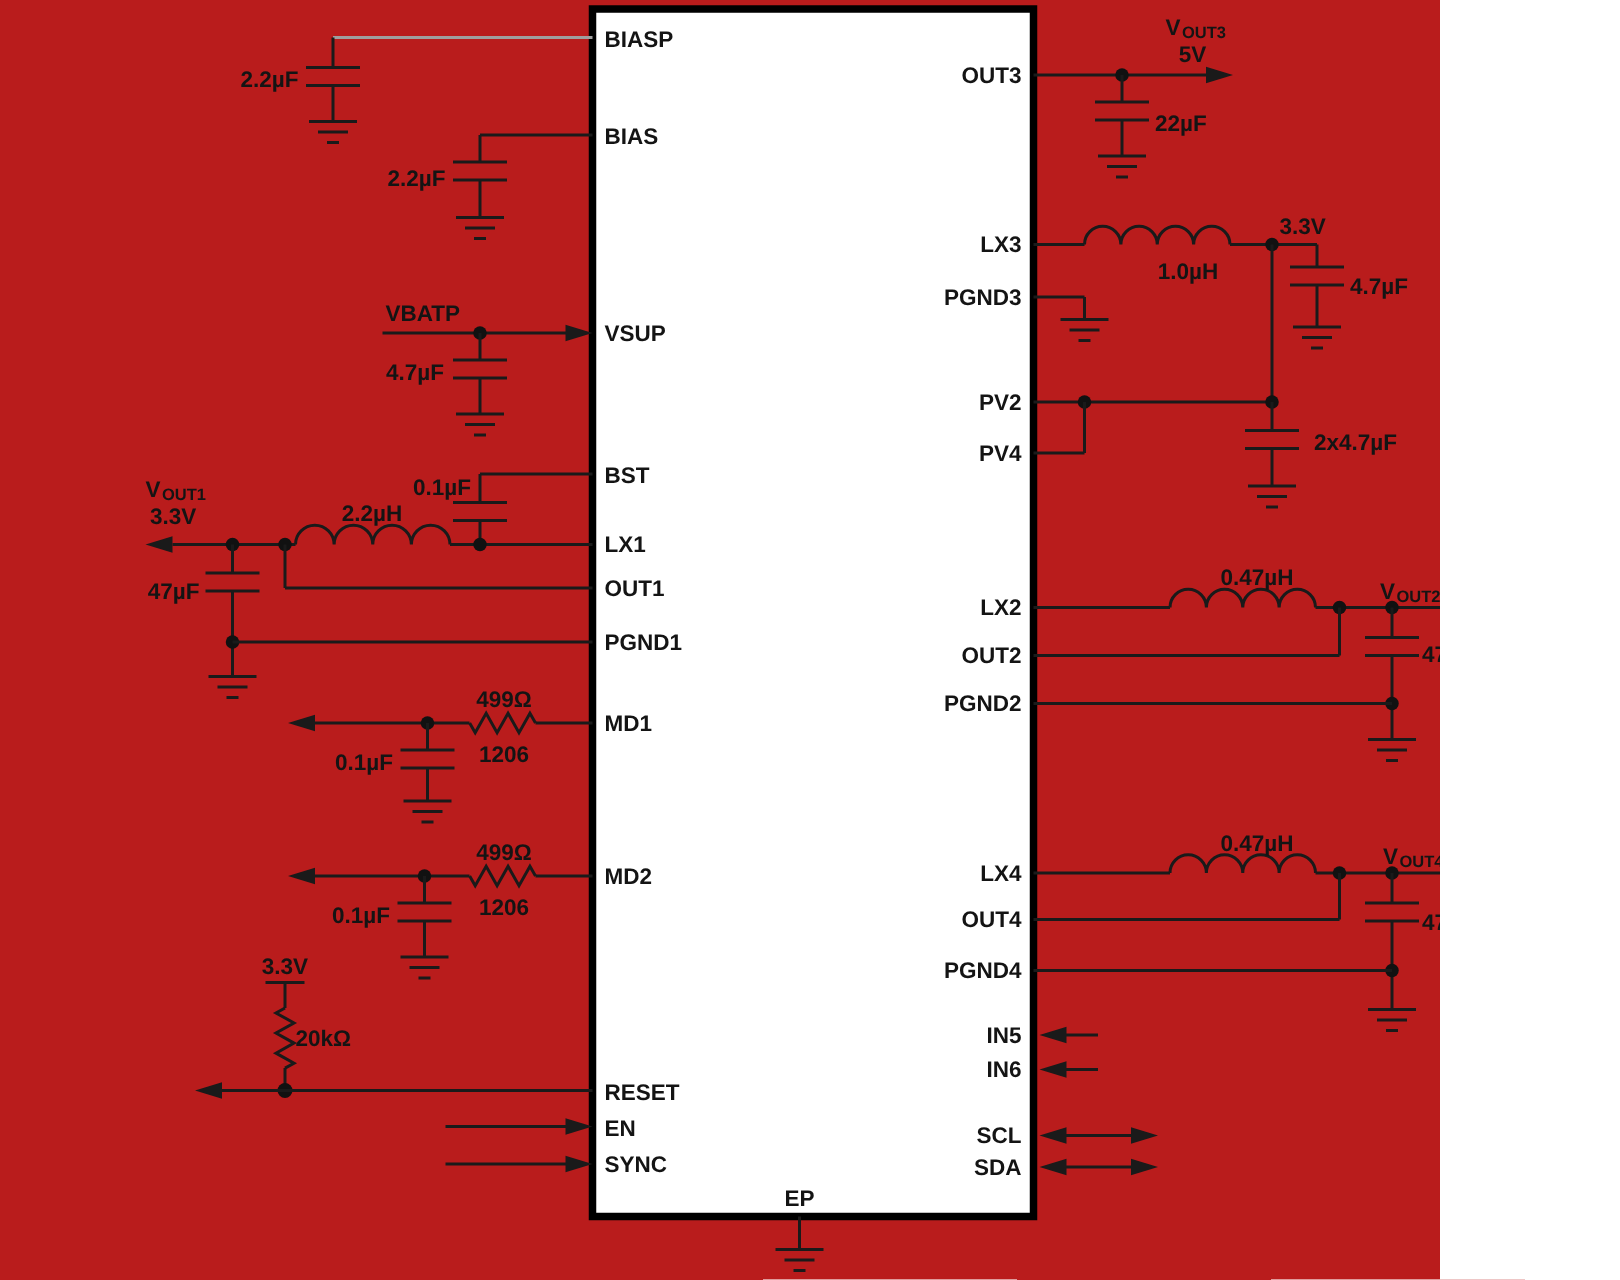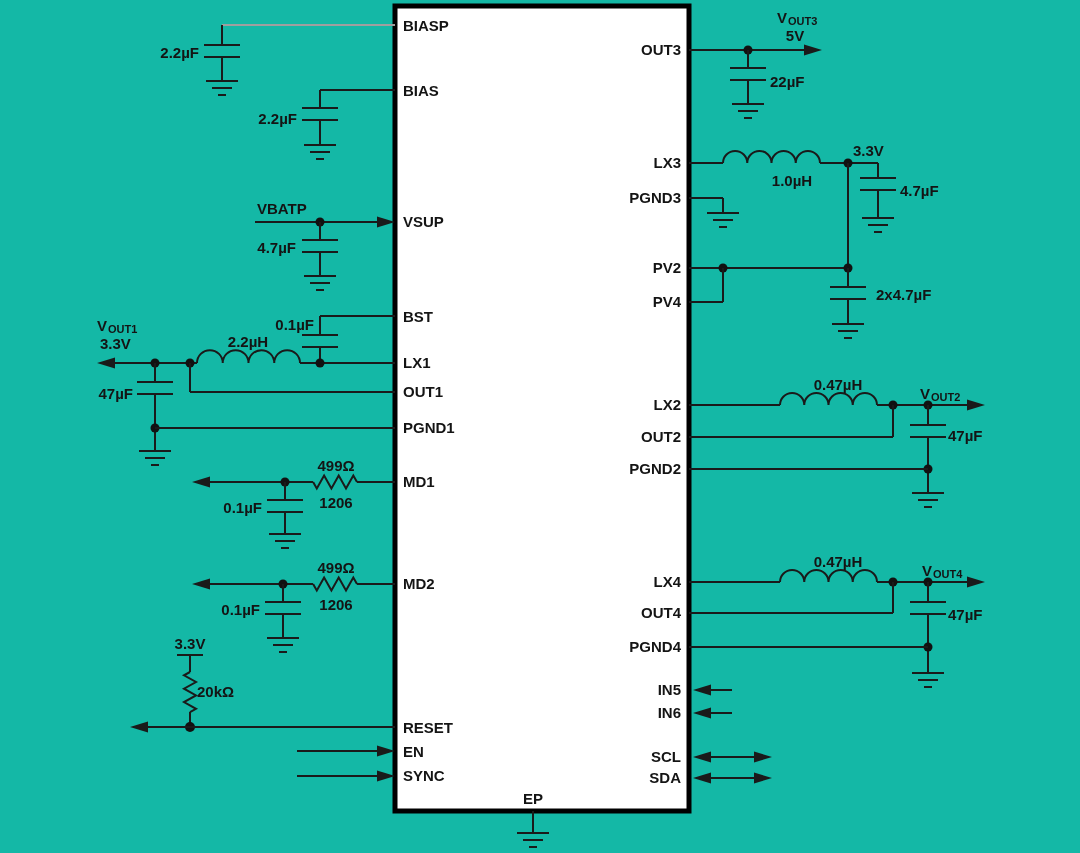--- a/index.html
+++ b/index.html
@@ -1,16 +1,16 @@
 <!DOCTYPE html>
 <html><head>
 <meta charset="utf-8">
 <style>
   html,body{margin:0;padding:0;background:#ffffff;}
-  .stage{position:relative;width:1080px;height:853px;background:#14b8a6;overflow:hidden;}
+  .stage{position:relative;width:960px;height:853px;background:#b91c1c;overflow:hidden;}
   svg{position:absolute;left:0;top:0;}
   .w{stroke:#1a1a1a;stroke-width:2;fill:none;}
   .wg{stroke:#9f9f9f;stroke-width:2;fill:none;}
   .ic{stroke:#000;stroke-width:5;fill:#fff;}
   .ah{fill:#1a1a1a;stroke:none;}
   .nd{fill:#111;stroke:none;}
   .t{font:700 15px "Liberation Sans", sans-serif;fill:#141414;}
   .r{text-anchor:end;}
   .c{text-anchor:middle;}
   .sub{font:700 11px "Liberation Sans", sans-serif;fill:#141414;}

